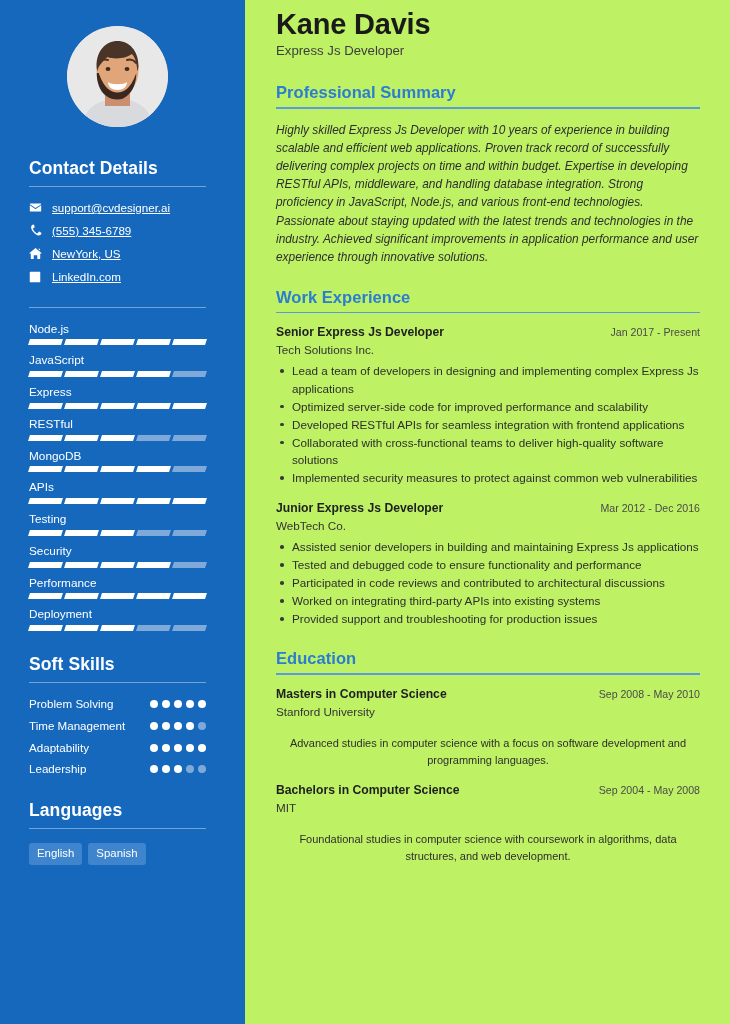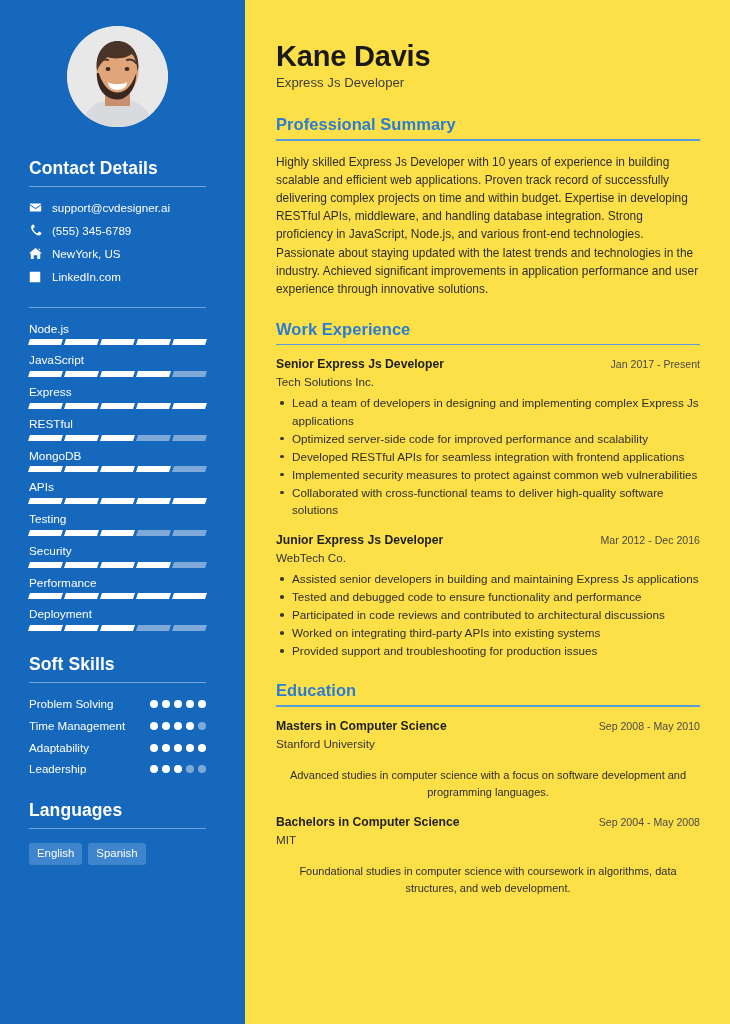--- a/index.html
+++ b/index.html
@@ -53,21 +53,21 @@
     margin-bottom: 7px;
   }
   .side-rule {
     height: 1px;
     background: rgba(255,255,255,0.40);
     margin-bottom: 14px;
   }
   .side-block { margin-bottom: 23px; }
 
   
-  .contact-list { list-style: none; }
+  .contact-list { list-style: none; text-decoration: underline; }
   .contact-item {
     display: flex;
     align-items: center;
     margin-bottom: 9px;
     font-size: 11.6px;
     color: #ffffff;
     line-height: 1.2;
   }
   .contact-item:last-child { margin-bottom: 0; }
   .c-icon {
@@ -137,22 +137,22 @@
     color: #ffffff;
     font-size: 11.4px;
     padding: 4px 8px 5px;
     border-radius: 3px;
     line-height: 1.1;
   }
 
   
   .main {
     flex: 1 1 auto;
-    padding: 40px 30px 0 31px;
-    background: #fde047;
+    padding: 8px 30px 0 31px;
+    background: #bef264;
   }
   .name {
     font-size: 29px;
     font-weight: bold;
     color: #1a1a1a;
     letter-spacing: -0.2px;
     line-height: 1.12;
   }
   .job-title {
     font-size: 13.2px;
@@ -173,20 +173,21 @@
     background: #5a9ade;
     margin-bottom: 12px;
   }
   .main-block { margin-bottom: 22px; }
 
   .summary {
     font-size: 11.9px;
     line-height: 1.52;
     color: #2e2e2e;
     text-align: left;
+    font-style: italic;
   }
 
   .entry { margin-bottom: 15px; }
   .entry:last-child { margin-bottom: 0; }
   .entry-head {
     display: flex;
     align-items: baseline;
     justify-content: space-between;
     gap: 24px;
   }
@@ -495,22 +496,22 @@
           <div class="entry">
             <div class="entry-head">
               <div class="entry-title">Senior Express Js Developer</div>
               <div class="entry-date">Jan 2017 - Present</div>
             </div>
             <div class="entry-org">Tech Solutions Inc.</div>
             <ul class="bullets">
               <li>Lead a team of developers in designing and implementing complex Express Js applications</li>
               <li>Optimized server-side code for improved performance and scalability</li>
               <li>Developed RESTful APIs for seamless integration with frontend applications</li>
+              <li>Collaborated with cross-functional teams to deliver high-quality software solutions</li>
               <li>Implemented security measures to protect against common web vulnerabilities</li>
-              <li>Collaborated with cross-functional teams to deliver high-quality software solutions</li>
             </ul>
           </div>
           <div class="entry">
             <div class="entry-head">
               <div class="entry-title">Junior Express Js Developer</div>
               <div class="entry-date">Mar 2012 - Dec 2016</div>
             </div>
             <div class="entry-org">WebTech Co.</div>
             <ul class="bullets">
               <li>Assisted senior developers in building and maintaining Express Js applications</li>

